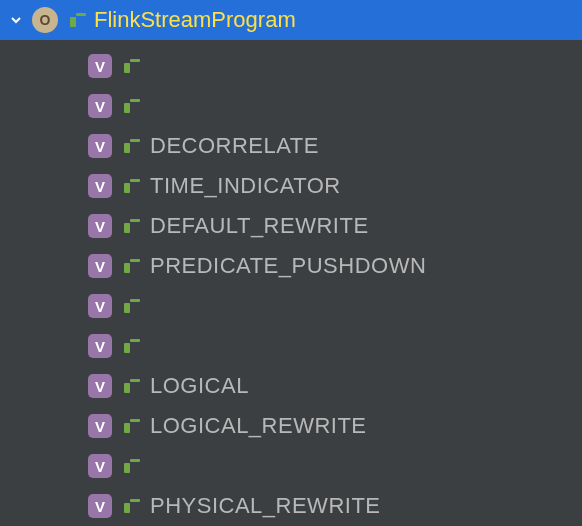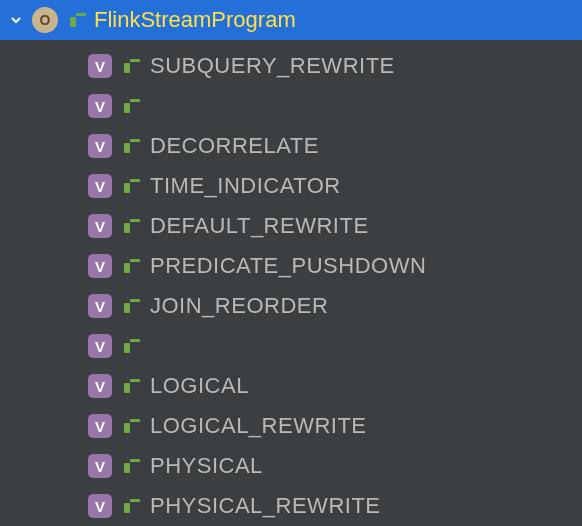--- a/index.html
+++ b/index.html
@@ -111,21 +111,20 @@
 
 <div class="tree-list">
   <div class="tree-item">
     <span class="badge-v">V</span>
     <span class="class-icon">
       <svg width="18" height="18" viewBox="0 0 18 18">
           <rect x="8" y="2" width="10" height="3" rx="1" fill="#6fa845"></rect>
           <rect x="2" y="6" width="6" height="10" rx="1" fill="#6fa845"></rect>
         </svg>
     </span>
-    <span class="item-label">SUBQUERY_REWRITE</span>
   </div>
   <div class="tree-item">
     <span class="badge-v">V</span>
     <span class="class-icon">
       <svg width="18" height="18" viewBox="0 0 18 18">
           <rect x="8" y="2" width="10" height="3" rx="1" fill="#6fa845"></rect>
           <rect x="2" y="6" width="6" height="10" rx="1" fill="#6fa845"></rect>
         </svg>
     </span>
   </div>
@@ -170,21 +169,20 @@
     <span class="item-label">PREDICATE_PUSHDOWN</span>
   </div>
   <div class="tree-item">
     <span class="badge-v">V</span>
     <span class="class-icon">
       <svg width="18" height="18" viewBox="0 0 18 18">
           <rect x="8" y="2" width="10" height="3" rx="1" fill="#6fa845"></rect>
           <rect x="2" y="6" width="6" height="10" rx="1" fill="#6fa845"></rect>
         </svg>
     </span>
-    <span class="item-label">JOIN_REORDER</span>
   </div>
   <div class="tree-item">
     <span class="badge-v">V</span>
     <span class="class-icon">
       <svg width="18" height="18" viewBox="0 0 18 18">
           <rect x="8" y="2" width="10" height="3" rx="1" fill="#6fa845"></rect>
           <rect x="2" y="6" width="6" height="10" rx="1" fill="#6fa845"></rect>
         </svg>
     </span>
   </div>
@@ -209,21 +207,20 @@
     <span class="item-label">LOGICAL_REWRITE</span>
   </div>
   <div class="tree-item">
     <span class="badge-v">V</span>
     <span class="class-icon">
       <svg width="18" height="18" viewBox="0 0 18 18">
           <rect x="8" y="2" width="10" height="3" rx="1" fill="#6fa845"></rect>
           <rect x="2" y="6" width="6" height="10" rx="1" fill="#6fa845"></rect>
         </svg>
     </span>
-    <span class="item-label">PHYSICAL</span>
   </div>
   <div class="tree-item">
     <span class="badge-v">V</span>
     <span class="class-icon">
       <svg width="18" height="18" viewBox="0 0 18 18">
           <rect x="8" y="2" width="10" height="3" rx="1" fill="#6fa845"></rect>
           <rect x="2" y="6" width="6" height="10" rx="1" fill="#6fa845"></rect>
         </svg>
     </span>
     <span class="item-label">PHYSICAL_REWRITE</span>

